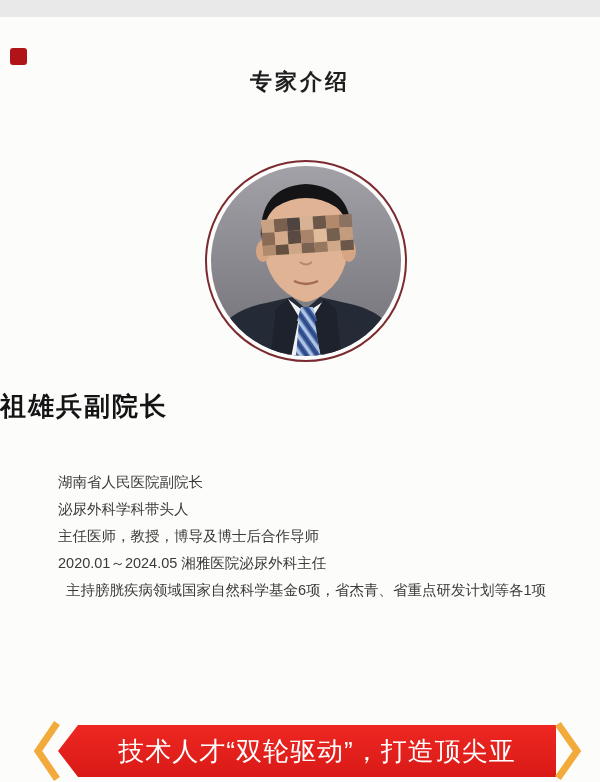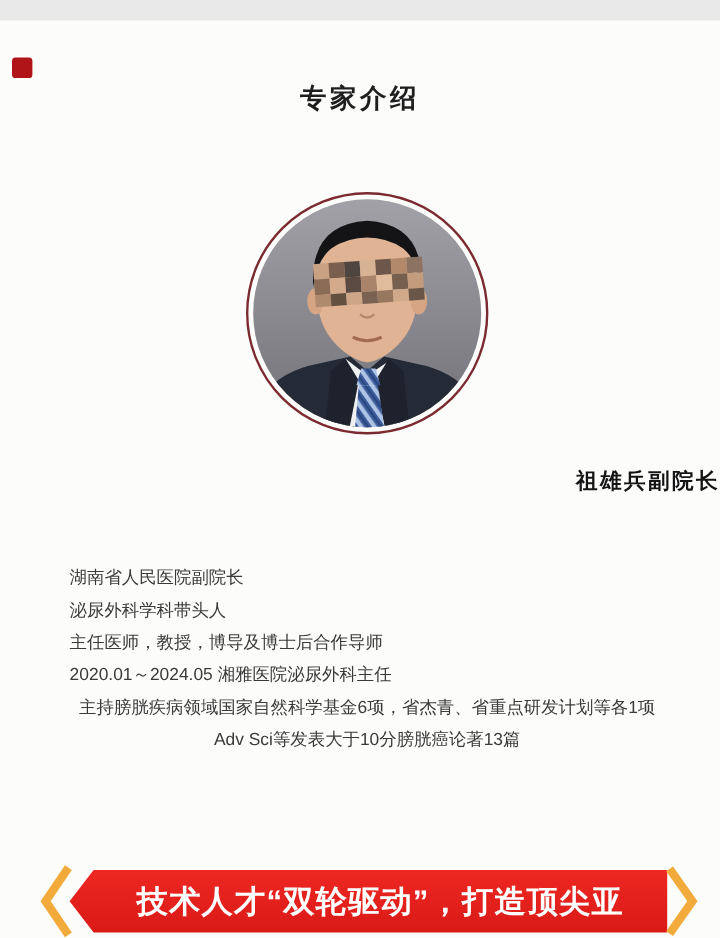--- a/index.html
+++ b/index.html
@@ -24,38 +24,38 @@
     text-align:center;
     font-size:22px;font-weight:700;letter-spacing:3px;
     color:#1e1e1e;
   }
   .photo-wrap{
     position:absolute;left:204px;top:142px;
     width:204px;height:204px;
   }
   .expert-name{
     position:absolute;top:372px;left:0;width:100%;
-    text-align:right;
-    font-size:18px;font-weight:700;letter-spacing:2px;
+    text-align:left;
+    font-size:26px;font-weight:700;letter-spacing:2px;
     color:#141414;
   }
   .bio{
     position:absolute;top:452px;left:58px;right:46px;
     font-size:14.5px;line-height:27px;color:#3a3a3a;
   }
   .bio .c{text-align:left;}
   .bio .l{text-align:center;}
   .banner{
     position:absolute;left:0;top:698px;width:600px;height:72px;
   }
   .banner svg{position:absolute;left:0;top:0;}
   .banner-text{
     position:absolute;left:78px;top:10px;width:478px;height:52px;
     display:flex;align-items:center;justify-content:center;
-    font-size:26px;font-weight:700;color:#ffffff;
+    font-size:26px;font-weight:400;color:#ffffff;
     letter-spacing:1px;white-space:nowrap;
   }
 </style>
 </head>
 <body>
 
 <div class="page">
 
   <div class="corner-square"></div>
 
@@ -137,21 +137,20 @@
   </div>
 
   <div class="expert-name">祖雄兵副院长</div>
 
   <div class="bio">
     <div class="c">湖南省人民医院副院长</div>
     <div class="c">泌尿外科学科带头人</div>
     <div class="c">主任医师，教授，博导及博士后合作导师</div>
     <div class="c">2020.01～2024.05 湘雅医院泌尿外科主任</div>
     <div class="l">主持膀胱疾病领域国家自然科学基金6项，省杰青、省重点研发计划等各1项</div>
-    <div class="l">Adv Sci等发表大于10分膀胱癌论著13篇</div>
   </div>
 
   <div class="banner">
     <svg width="600" height="72" viewBox="0 0 600 72">
       <polyline points="57,8 38,36 57,64" fill="none" stroke="#f2ab3a" stroke-width="7"></polyline>
       <polygon points="58,36 78,10 556,10 556,62 78,62" fill="url(#ribbonGrad)"></polygon>
       <polyline points="558,9 577,36 558,63" fill="none" stroke="#f2ab3a" stroke-width="7"></polyline>
     </svg>
     <div class="banner-text">技术人才“双轮驱动”，打造顶尖亚</div>
   </div>

